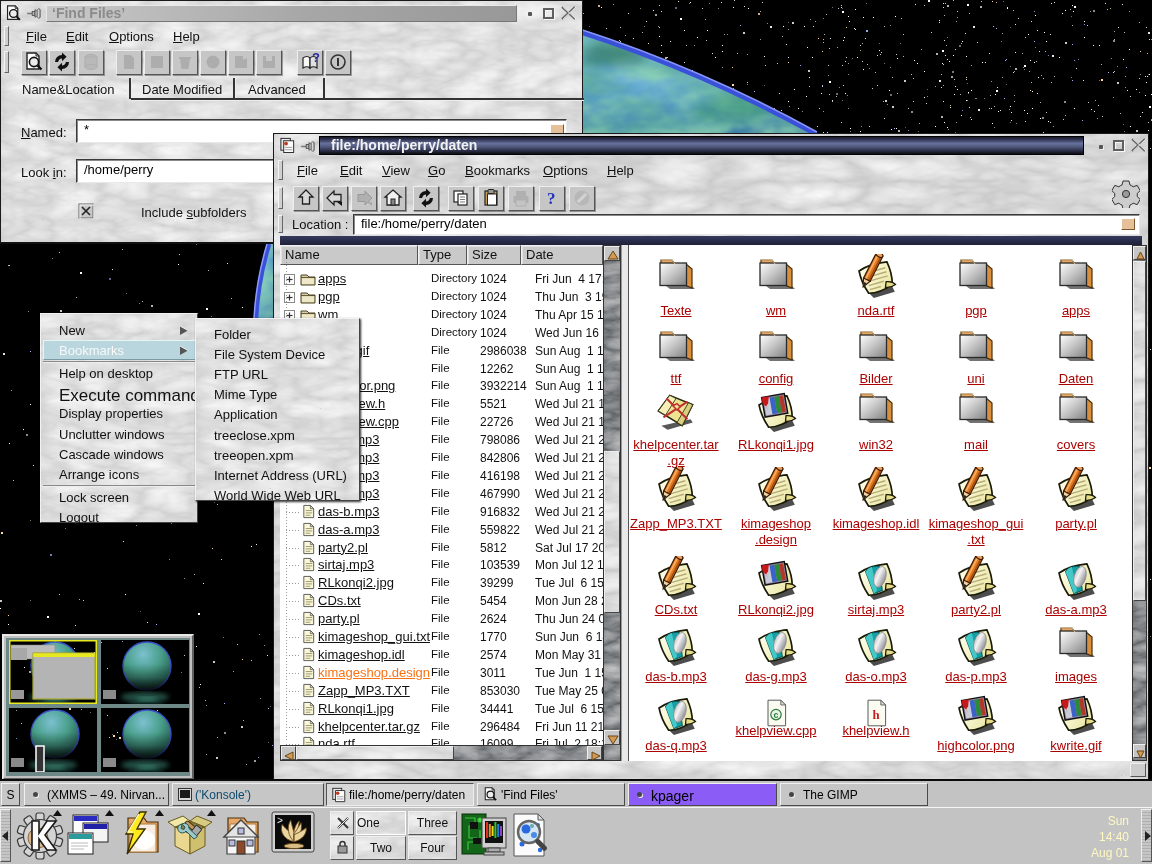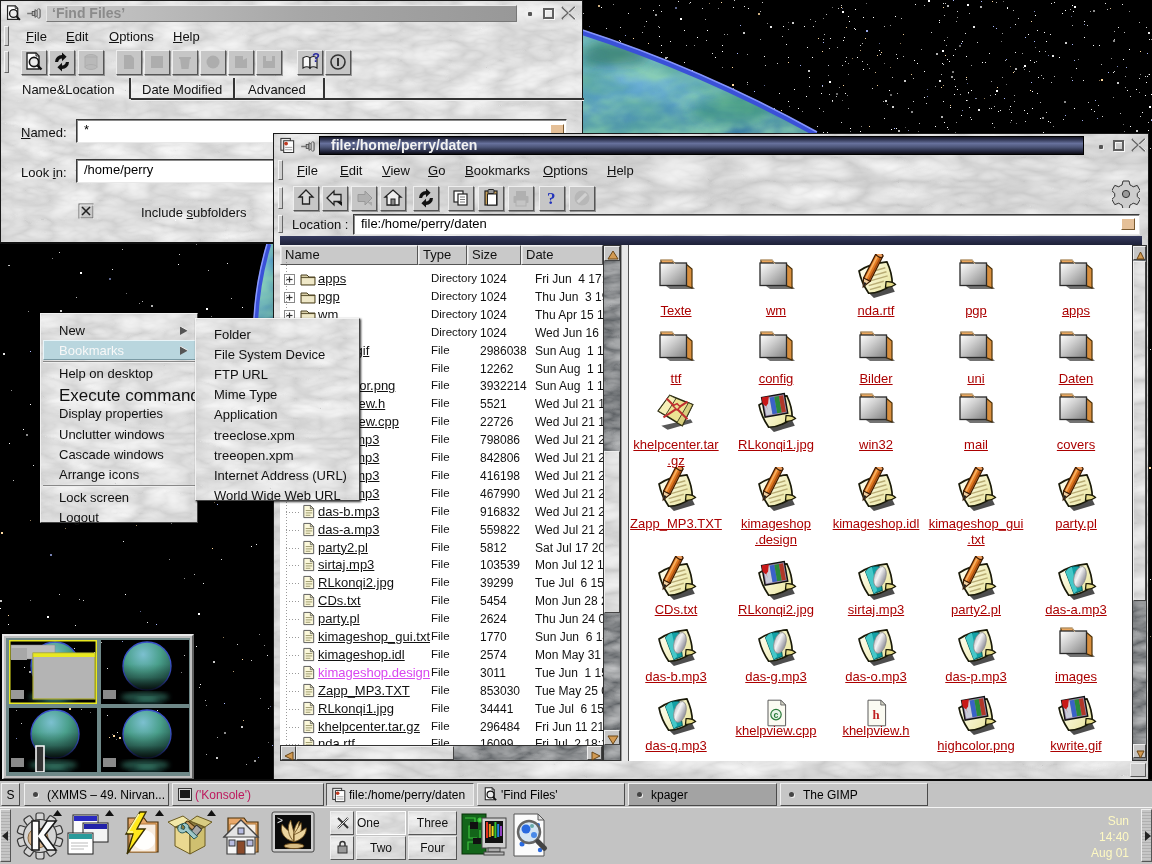--- a/index.html
+++ b/index.html
@@ -1544,21 +1544,21 @@
           <use href="#minipage" width="15" height="15"></use>
         </svg>
 <div class="tx" style="left:38px;top:377.8999999999999px;font-size:13px;color:#111;font-weight:normal;"><span style="text-decoration:underline">kimageshop.idl</span></div>
 <div class="tx" style="left:151px;top:378.8999999999999px;font-size:11.5px;color:#111;font-weight:normal;">File</div>
 <div class="tx" style="left:200px;top:378.8999999999999px;font-size:12px;color:#111;font-weight:normal;">2574</div>
 <div class="tx" style="left:255px;top:378.8999999999999px;font-size:12px;color:#111;font-weight:normal;">Mon May 31 1</div>
 <div class="abs" style="left:6px;top:403.7999999999999px;width:14px;height:1px;background-image:repeating-linear-gradient(90deg,#999 0 1px,transparent 1px 3px)"></div>
 <svg class="abs" style="left:21px;top:395.7999999999999px" width="15" height="15">
           <use href="#minipage" width="15" height="15"></use>
         </svg>
-<div class="tx" style="left:38px;top:395.7999999999999px;font-size:13px;color:#d946ef;font-weight:normal;"><span style="text-decoration:underline">kimageshop.design</span></div>
+<div class="tx" style="left:38px;top:395.7999999999999px;font-size:13px;color:#f97316;font-weight:normal;"><span style="text-decoration:underline">kimageshop.design</span></div>
 <div class="tx" style="left:151px;top:396.7999999999999px;font-size:11.5px;color:#111;font-weight:normal;">File</div>
 <div class="tx" style="left:200px;top:396.7999999999999px;font-size:12px;color:#111;font-weight:normal;">3011</div>
 <div class="tx" style="left:255px;top:396.7999999999999px;font-size:12px;color:#111;font-weight:normal;">Tue Jun&nbsp;&nbsp;1 15</div>
 <div class="abs" style="left:6px;top:421.6999999999999px;width:14px;height:1px;background-image:repeating-linear-gradient(90deg,#999 0 1px,transparent 1px 3px)"></div>
 <svg class="abs" style="left:21px;top:413.6999999999999px" width="15" height="15">
           <use href="#minipage" width="15" height="15"></use>
         </svg>
 <div class="tx" style="left:38px;top:413.6999999999999px;font-size:13px;color:#111;font-weight:normal;"><span style="text-decoration:underline">Zapp_MP3.TXT</span></div>
 <div class="tx" style="left:151px;top:414.6999999999999px;font-size:11.5px;color:#111;font-weight:normal;">File</div>
 <div class="tx" style="left:200px;top:414.6999999999999px;font-size:12px;color:#111;font-weight:normal;">853030</div>
@@ -1932,40 +1932,40 @@
       <ellipse cx="46" cy="59" rx="10.8" ry="2" fill="#3f8a74" opacity="0.8" filter="url(#blr3)"></ellipse>
 <rect x="2" y="50" width="13" height="9" fill="#999" opacity="0.9"></rect>
 </svg>
 </div>
 <div class="abs" style="left:0;top:779px;width:1152px;height:28px;background:#c3c3c3;border-top:2px solid #0a0a0a;z-index:6"></div>
 <div class="abs" style="left:1px;top:783px;width:19px;height:23px;background:#c6c6c6;z-index:7;border:1px solid;border-color:#f0f0f0 #4a4a4a #4a4a4a #f0f0f0;font-size:12px;text-align:center;padding-top:4px">S</div>
 <div class="abs" style="left:24px;top:783px;width:145px;height:23px;border:1px solid;border-color:#f0f0f0 #4a4a4a #4a4a4a #f0f0f0;background:#c6c6c6;z-index:7;font-size:12px;color:#000;white-space:nowrap;overflow:hidden">
     <div class="abs" style="left:8px;top:8px;width:5px;height:5px;background:#444;border-radius:50%;box-shadow:1px 1px 0 #eee"></div>
     <div class="abs" style="left:22px;top:4px">(XMMS – 49. Nirvan...</div>
   </div>
-<div class="abs" style="left:172px;top:783px;width:152px;height:23px;border:1px solid;border-color:#f0f0f0 #4a4a4a #4a4a4a #f0f0f0;background:#c6c6c6;z-index:7;font-size:12px;color:#be185d;white-space:nowrap;overflow:hidden">
+<div class="abs" style="left:172px;top:783px;width:152px;height:23px;border:1px solid;border-color:#f0f0f0 #4a4a4a #4a4a4a #f0f0f0;background:#c6c6c6;z-index:7;font-size:12px;color:#0c4a6e;white-space:nowrap;overflow:hidden">
     <svg class="abs" style="left:5px;top:4px" width="14" height="13">
       <rect x="0.5" y="0.5" width="13" height="12" fill="#d8d8d8" stroke="#333"></rect>
       <rect x="2" y="2" width="10" height="8" fill="#1a1a1a"></rect>
     </svg>
     <div class="abs" style="left:22px;top:4px">('Konsole')</div>
   </div>
 <div class="abs" style="left:326px;top:783px;width:148px;height:23px;border:1px solid;border-color:#555 #eee #eee #555;background:#d8d8d8;z-index:7;font-size:12px;color:#000;white-space:nowrap;overflow:hidden">
     <svg class="abs" style="left:4px;top:3px" width="16" height="16">
       <use href="#kfmpage" width="16" height="16"></use>
     </svg>
     <div class="abs" style="left:22px;top:4px">file:/home/perry/daten</div>
   </div>
 <div class="abs" style="left:477px;top:783px;width:148px;height:23px;border:1px solid;border-color:#f0f0f0 #4a4a4a #4a4a4a #f0f0f0;background:#c6c6c6;z-index:7;font-size:12px;color:#000;white-space:nowrap;overflow:hidden">
     <svg class="abs" style="left:5px;top:3px" width="15" height="15">
       <use href="#magdoc" width="15" height="15"></use>
     </svg>
     <div class="abs" style="left:23px;top:4px">'Find Files'</div>
   </div>
-<div class="abs" style="left:628px;top:783px;width:149px;height:23px;border:1px solid;border-color:#f0f0f0 #4a4a4a #4a4a4a #f0f0f0;background:#a3a3a3;z-index:7;font-size:12px;color:#000;white-space:nowrap;overflow:hidden">
+<div class="abs" style="left:628px;top:783px;width:149px;height:23px;border:1px solid;border-color:#f0f0f0 #4a4a4a #4a4a4a #f0f0f0;background:#8b5cf6;z-index:7;font-size:14px;color:#000;white-space:nowrap;overflow:hidden">
     <div class="abs" style="left:8px;top:8px;width:5px;height:5px;background:#444;border-radius:50%;box-shadow:1px 1px 0 #eee"></div>
     <div class="abs" style="left:22px;top:4px">kpager</div>
   </div>
 <div class="abs" style="left:780px;top:783px;width:148px;height:23px;border:1px solid;border-color:#f0f0f0 #4a4a4a #4a4a4a #f0f0f0;background:#c6c6c6;z-index:7;font-size:12px;color:#000;white-space:nowrap;overflow:hidden">
     <div class="abs" style="left:8px;top:8px;width:5px;height:5px;background:#444;border-radius:50%;box-shadow:1px 1px 0 #eee"></div>
     <div class="abs" style="left:22px;top:4px">The GIMP</div>
   </div>
 <div class="abs" style="left:0;top:807px;width:1152px;height:57px;background:#c3c3c3;border-top:1px solid #f4f4f4;z-index:8"></div>
 <div class="abs" style="left:0;top:809px;width:11px;height:53px;background:#c6c6c6;z-index:9;border:1px solid;border-color:#eee #555 #555 #eee;background-image:repeating-linear-gradient(0deg,#b0b0b0 0 1px,transparent 1px 3px)">
     <svg class="abs" style="left:0px;top:20px" width="9" height="12">

